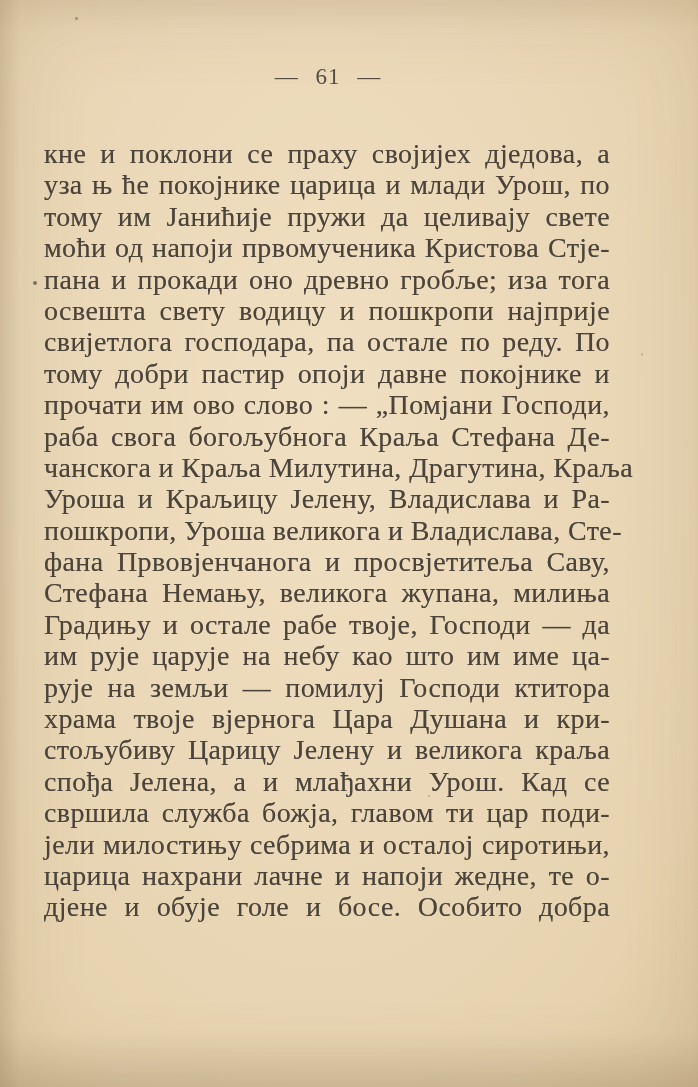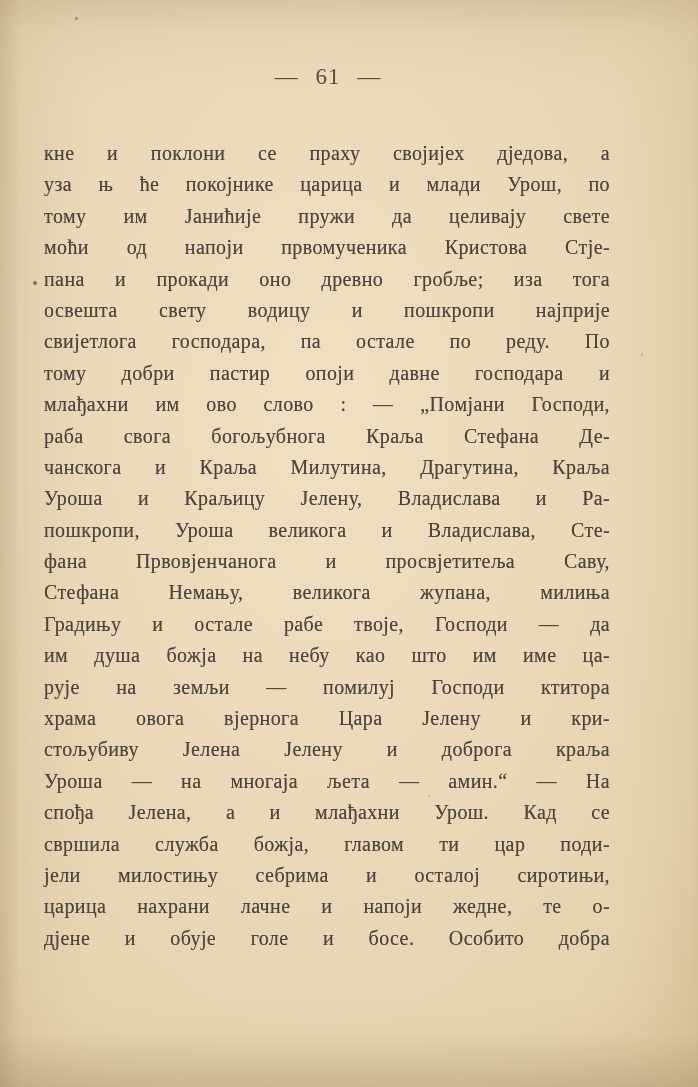--- a/index.html
+++ b/index.html
@@ -36,21 +36,21 @@
   }
   .text-block {
     position: absolute;
     top: 138px;
     left: 44px;
     width: 566px;
   }
   .line {
     height: 31.4px;
     line-height: 31.4px;
-    font-size: 20px;
+    font-size: 28px;
     letter-spacing: 0.4px;
     text-align: justify;
     text-align-last: justify;
     white-space: nowrap;
     text-shadow: 0 0 0.6px rgba(75,68,59,0.55);
   }
   .artifact-dot {
     position: absolute;
     left: 33px;
     top: 281px;
@@ -77,34 +77,33 @@
   <div class="page-header">— 61 —</div>
 
   <div class="text-block">
     <div class="line">кне и поклони се праху својијех дједова, а</div>
     <div class="line">уза њ ће покојнике царица и млади Урош, по</div>
     <div class="line">тому им Јанићије пружи да целивају свете</div>
     <div class="line">моћи од напоји првомученика Кристова Стје-</div>
     <div class="line">пана и прокади оно древно гробље; иза тога</div>
     <div class="line">освешта свету водицу и пошкропи најприје</div>
     <div class="line">свијетлога господара, па остале по реду. По</div>
-    <div class="line">тому добри пастир опоји давне господара и</div>
-    <div class="line">млађахни им ово слово : — „Помјани Господи,</div>
+    <div class="line">тому добри пастир опоји давне покојнике и</div>
+    <div class="line">прочати им ово слово : — „Помјани Господи,</div>
     <div class="line">раба свога богољубнога Краља Стефана Де-</div>
     <div class="line">чанскога и Краља Милутина, Драгутина, Краља</div>
     <div class="line">Уроша и Краљицу Јелену, Владислава и Ра-</div>
     <div class="line">пошкропи, Уроша великога и Владислава, Сте-</div>
     <div class="line">фана Првовјенчанога и просвјетитеља Саву,</div>
     <div class="line">Стефана Немању, великога жупана, милиња</div>
     <div class="line">Градињу и остале рабе твоје, Господи — да</div>
-    <div class="line">им душа божја на небу као што им име ца-</div>
+    <div class="line">им рује царује на небу као што им име ца-</div>
     <div class="line">рује на земљи — помилуј Господи ктитора</div>
-    <div class="line">храма овога вјернога Цара Јелену и кри-</div>
-    <div class="line">стољубиву Јелена Јелену и доброга краља</div>
-    <div class="line">Уроша — на многаја љета — амин.“ — На</div>
+    <div class="line">храма твоје вјернога Цара Душана и кри-</div>
+    <div class="line">стољубиву Царицу Јелену и великога краља</div>
     <div class="line">спођа Јелена, а и млађахни Урош. Кад се</div>
     <div class="line">свршила служба божја, главом ти цар поди-</div>
     <div class="line">јели милостињу себрима и осталој сиротињи,</div>
     <div class="line">царица нахрани лачне и напоји жедне, те о-</div>
     <div class="line">дјене и обује голе и босе. Особито добра</div>
   </div>
 
   <div class="artifact-dot"></div>
   <div class="speck speck-1"></div>
   <div class="speck speck-2"></div>

